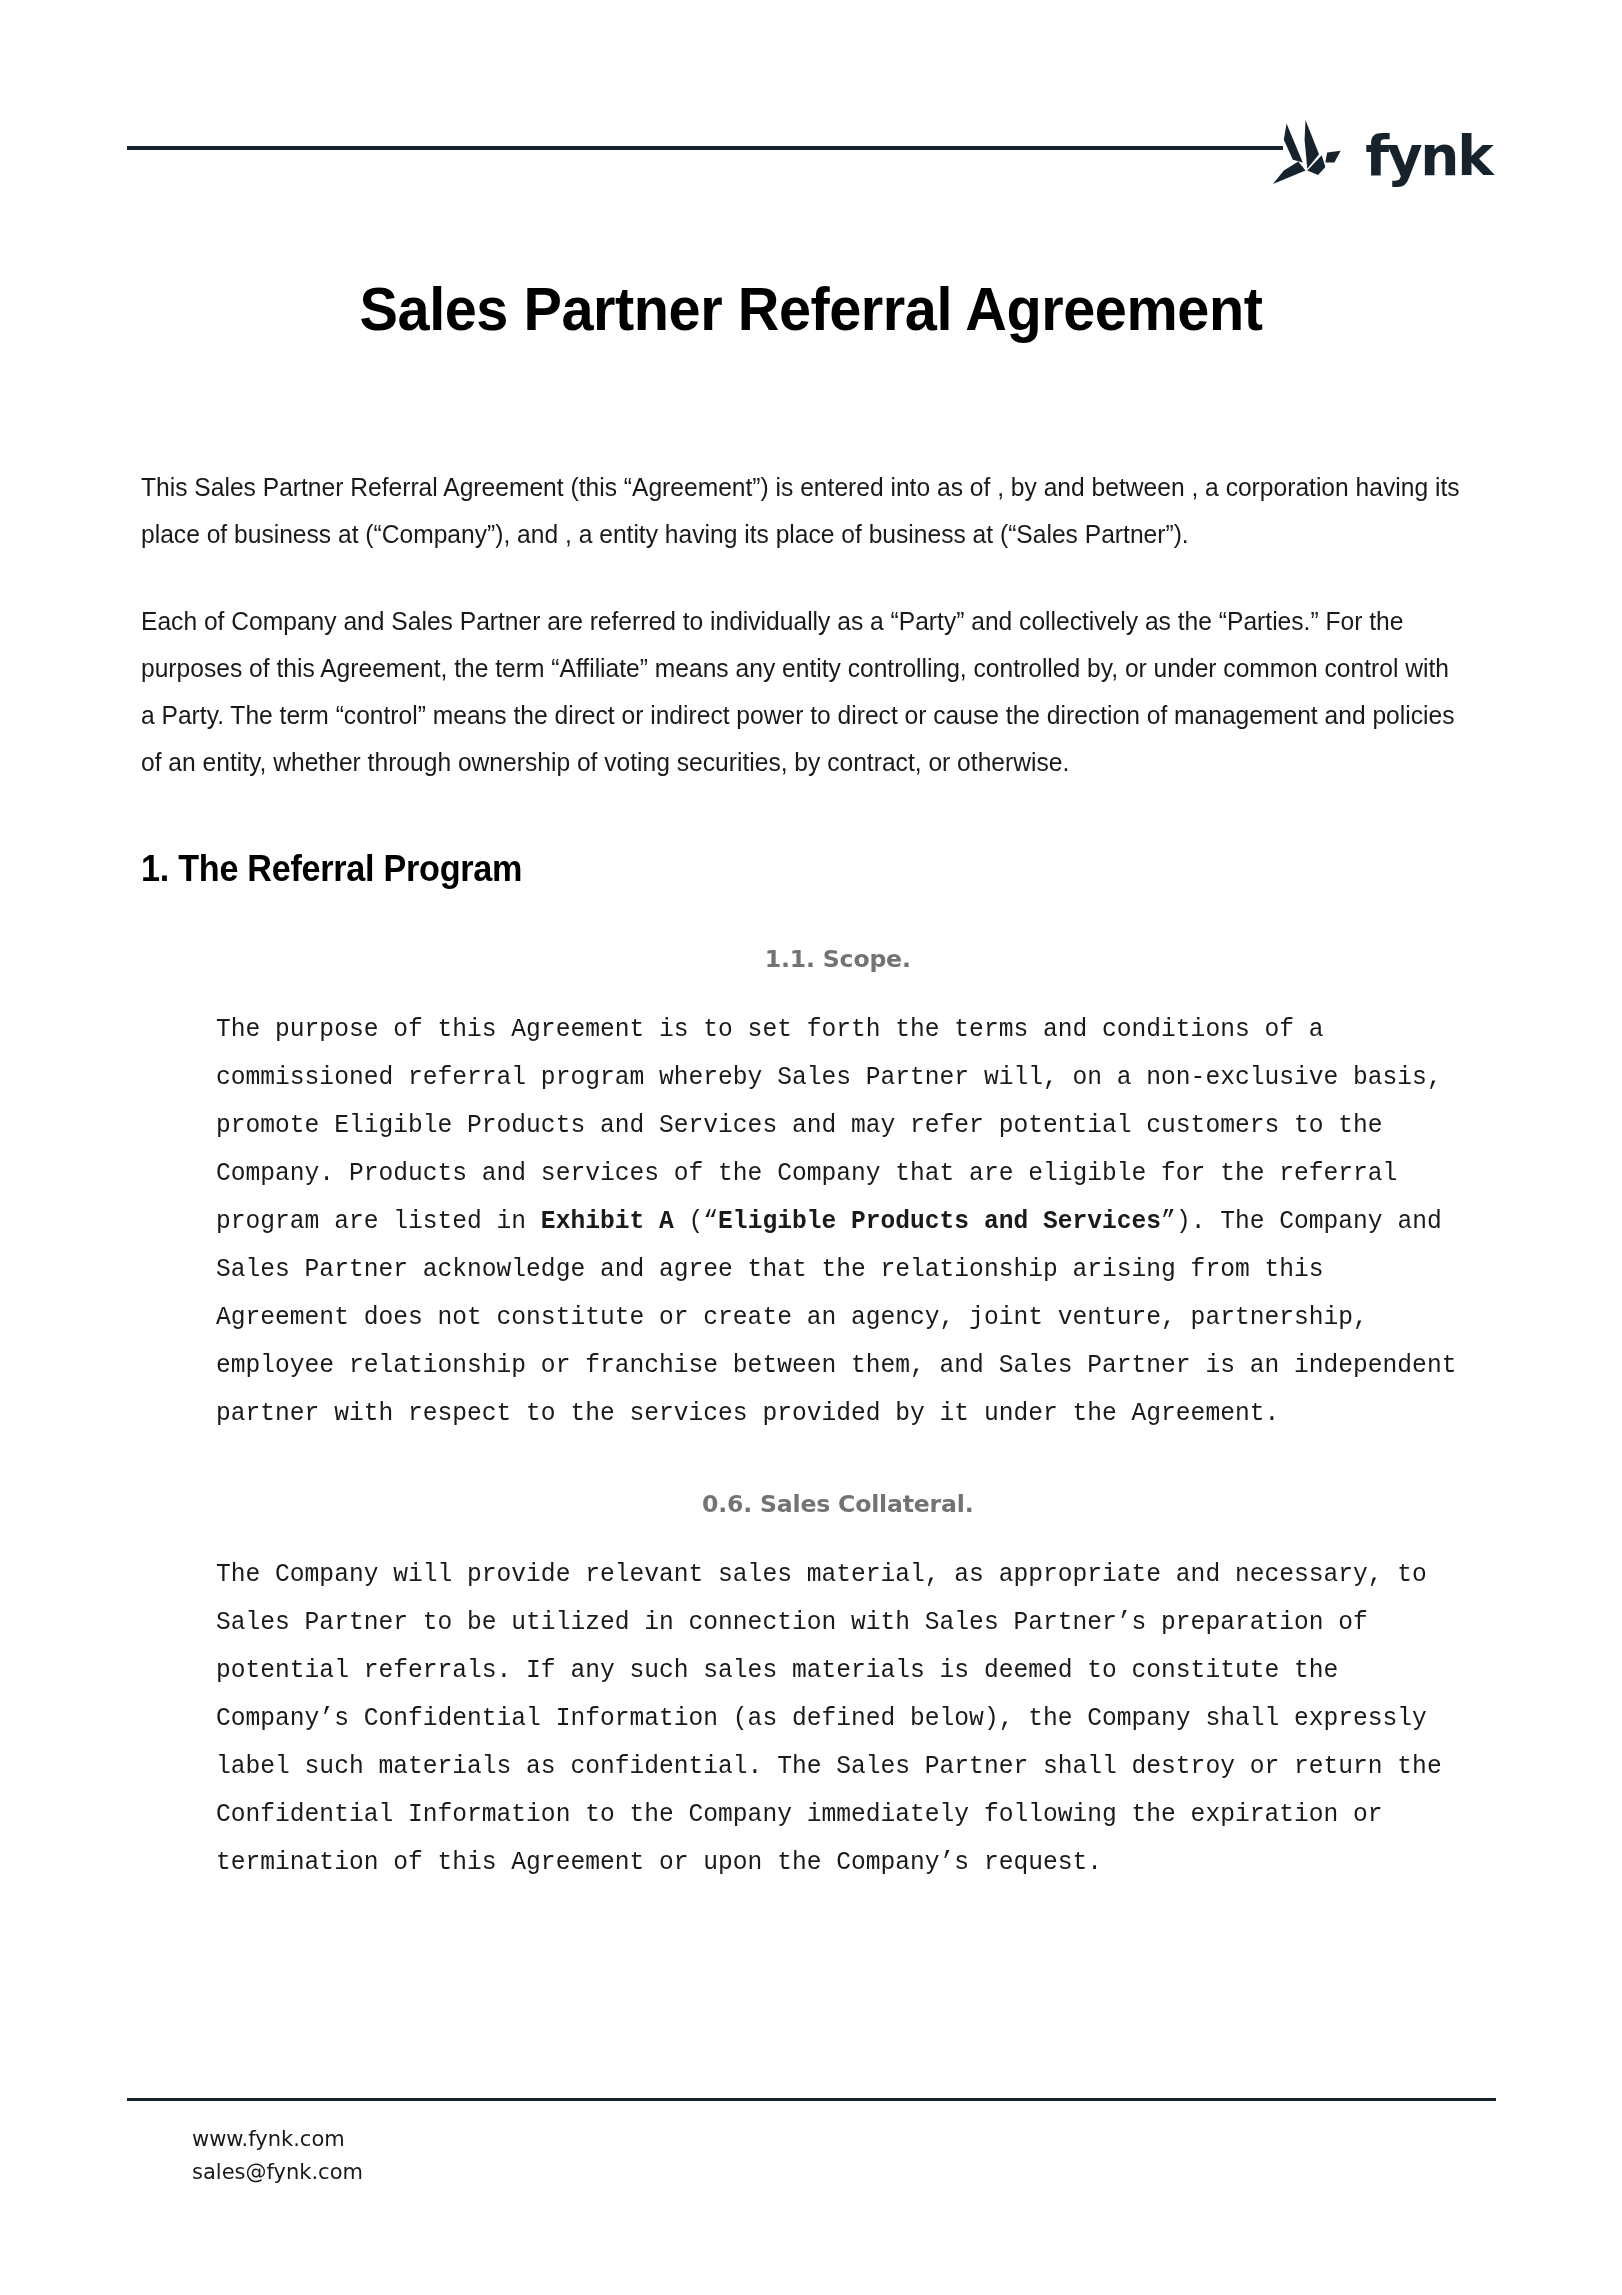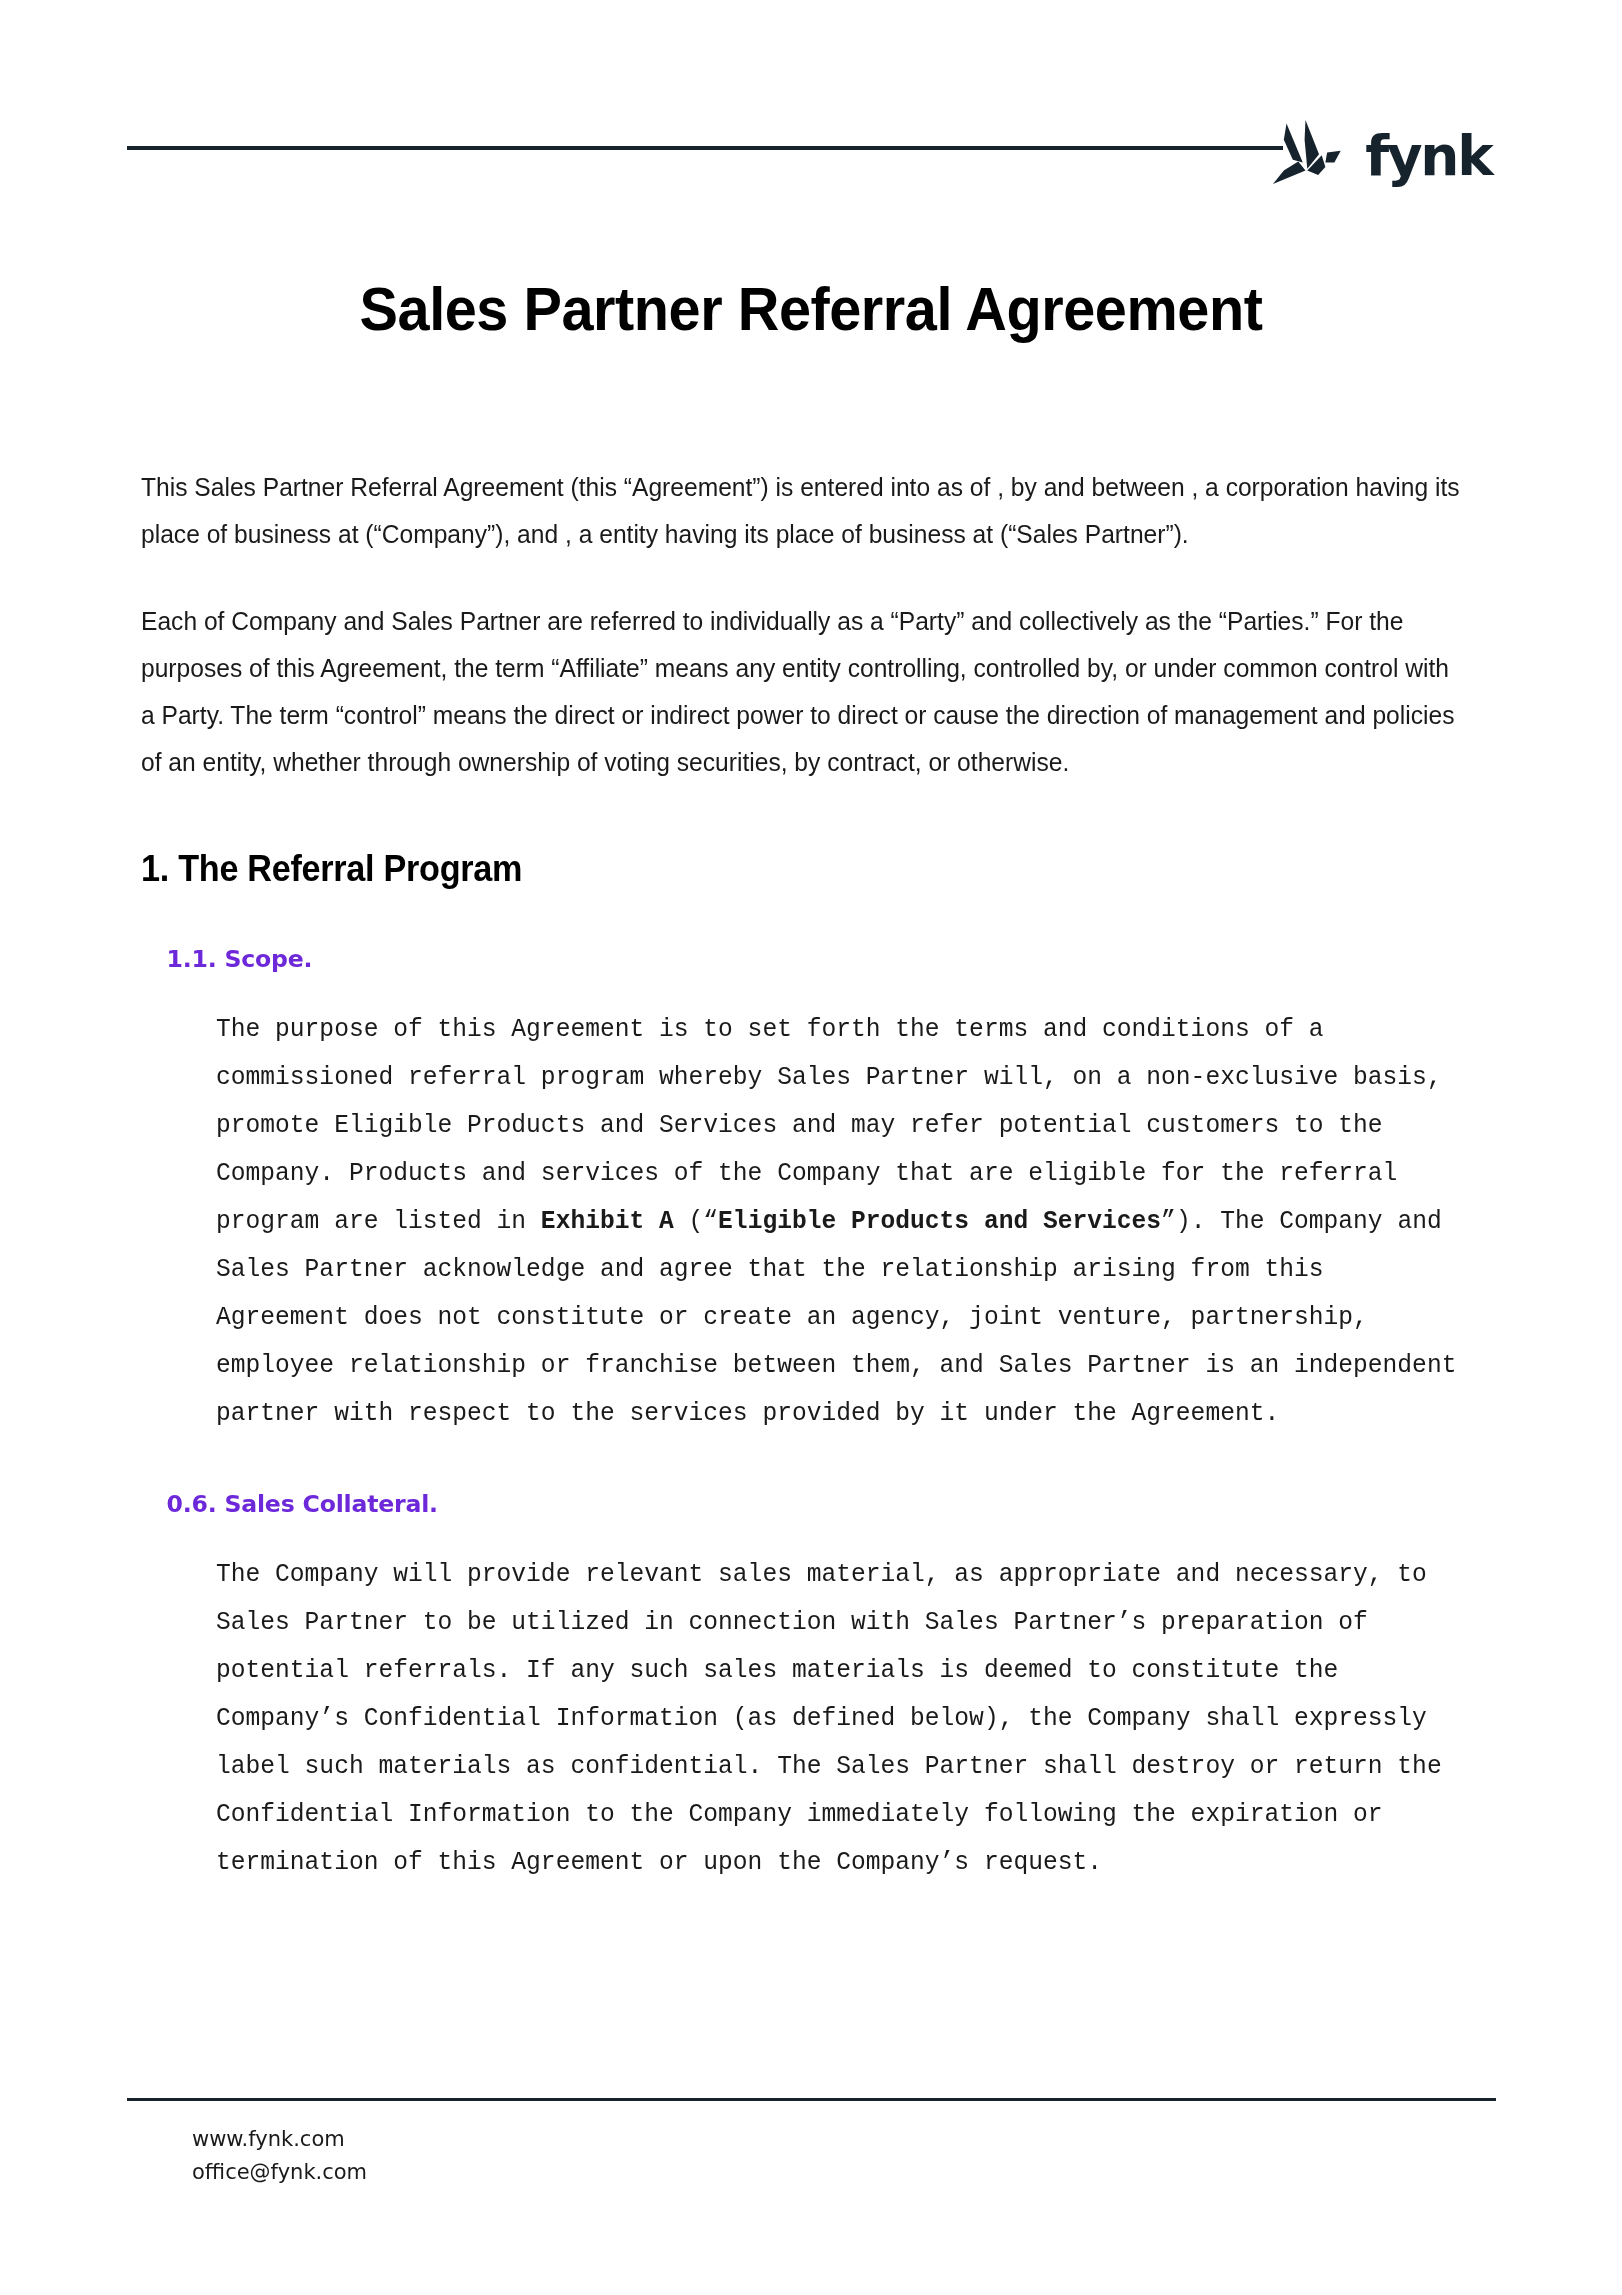--- a/index.html
+++ b/index.html
@@ -115,22 +115,23 @@
   .subsection {
     margin-top: 51px;
   }
   h3.sub-heading {
     margin: 0 0 31px 0;
     padding-left: 25.5px;
     font-family: "DejaVu Sans", sans-serif;
     font-weight: 700;
     font-size: 23.6px;
     line-height: 31px;
-    color: #6d28d9;
+    color: #737373;
     letter-spacing: -0.2px;
+    text-align: center;
   }
   .sub-body {
     margin: 0;
     padding-left: 75px;
     font-size: 25.5px;
     line-height: 48px;
     color: #1a1a1a;
     font-family: Liberation Mono, monospace;
   }
   .sub-body .inner {
@@ -205,18 +206,18 @@
           <span class="inner"><span>The Company will provide relevant sales material, as appropriate and necessary, to Sales Partner to be utilized in connection with Sales Partner’s preparation of potential referrals. If any such sales materials is deemed to constitute the Company’s Confidential Information (as defined below), the Company shall expressly label such materials as confidential. The Sales Partner shall destroy or return the Confidential Information to the Company immediately following the expiration or termination of this Agreement or upon the Company’s request.</span></span>
         </div>
     </div>
 
   </div>
 
   <div class="footer">
     <div class="footer-rule"></div>
     <div class="footer-lines">
       <div>www.fynk.com</div>
-      <div>office@fynk.com</div>
+      <div>sales@fynk.com</div>
     </div>
   </div>
 
 </div>
 
 
 </body></html>

